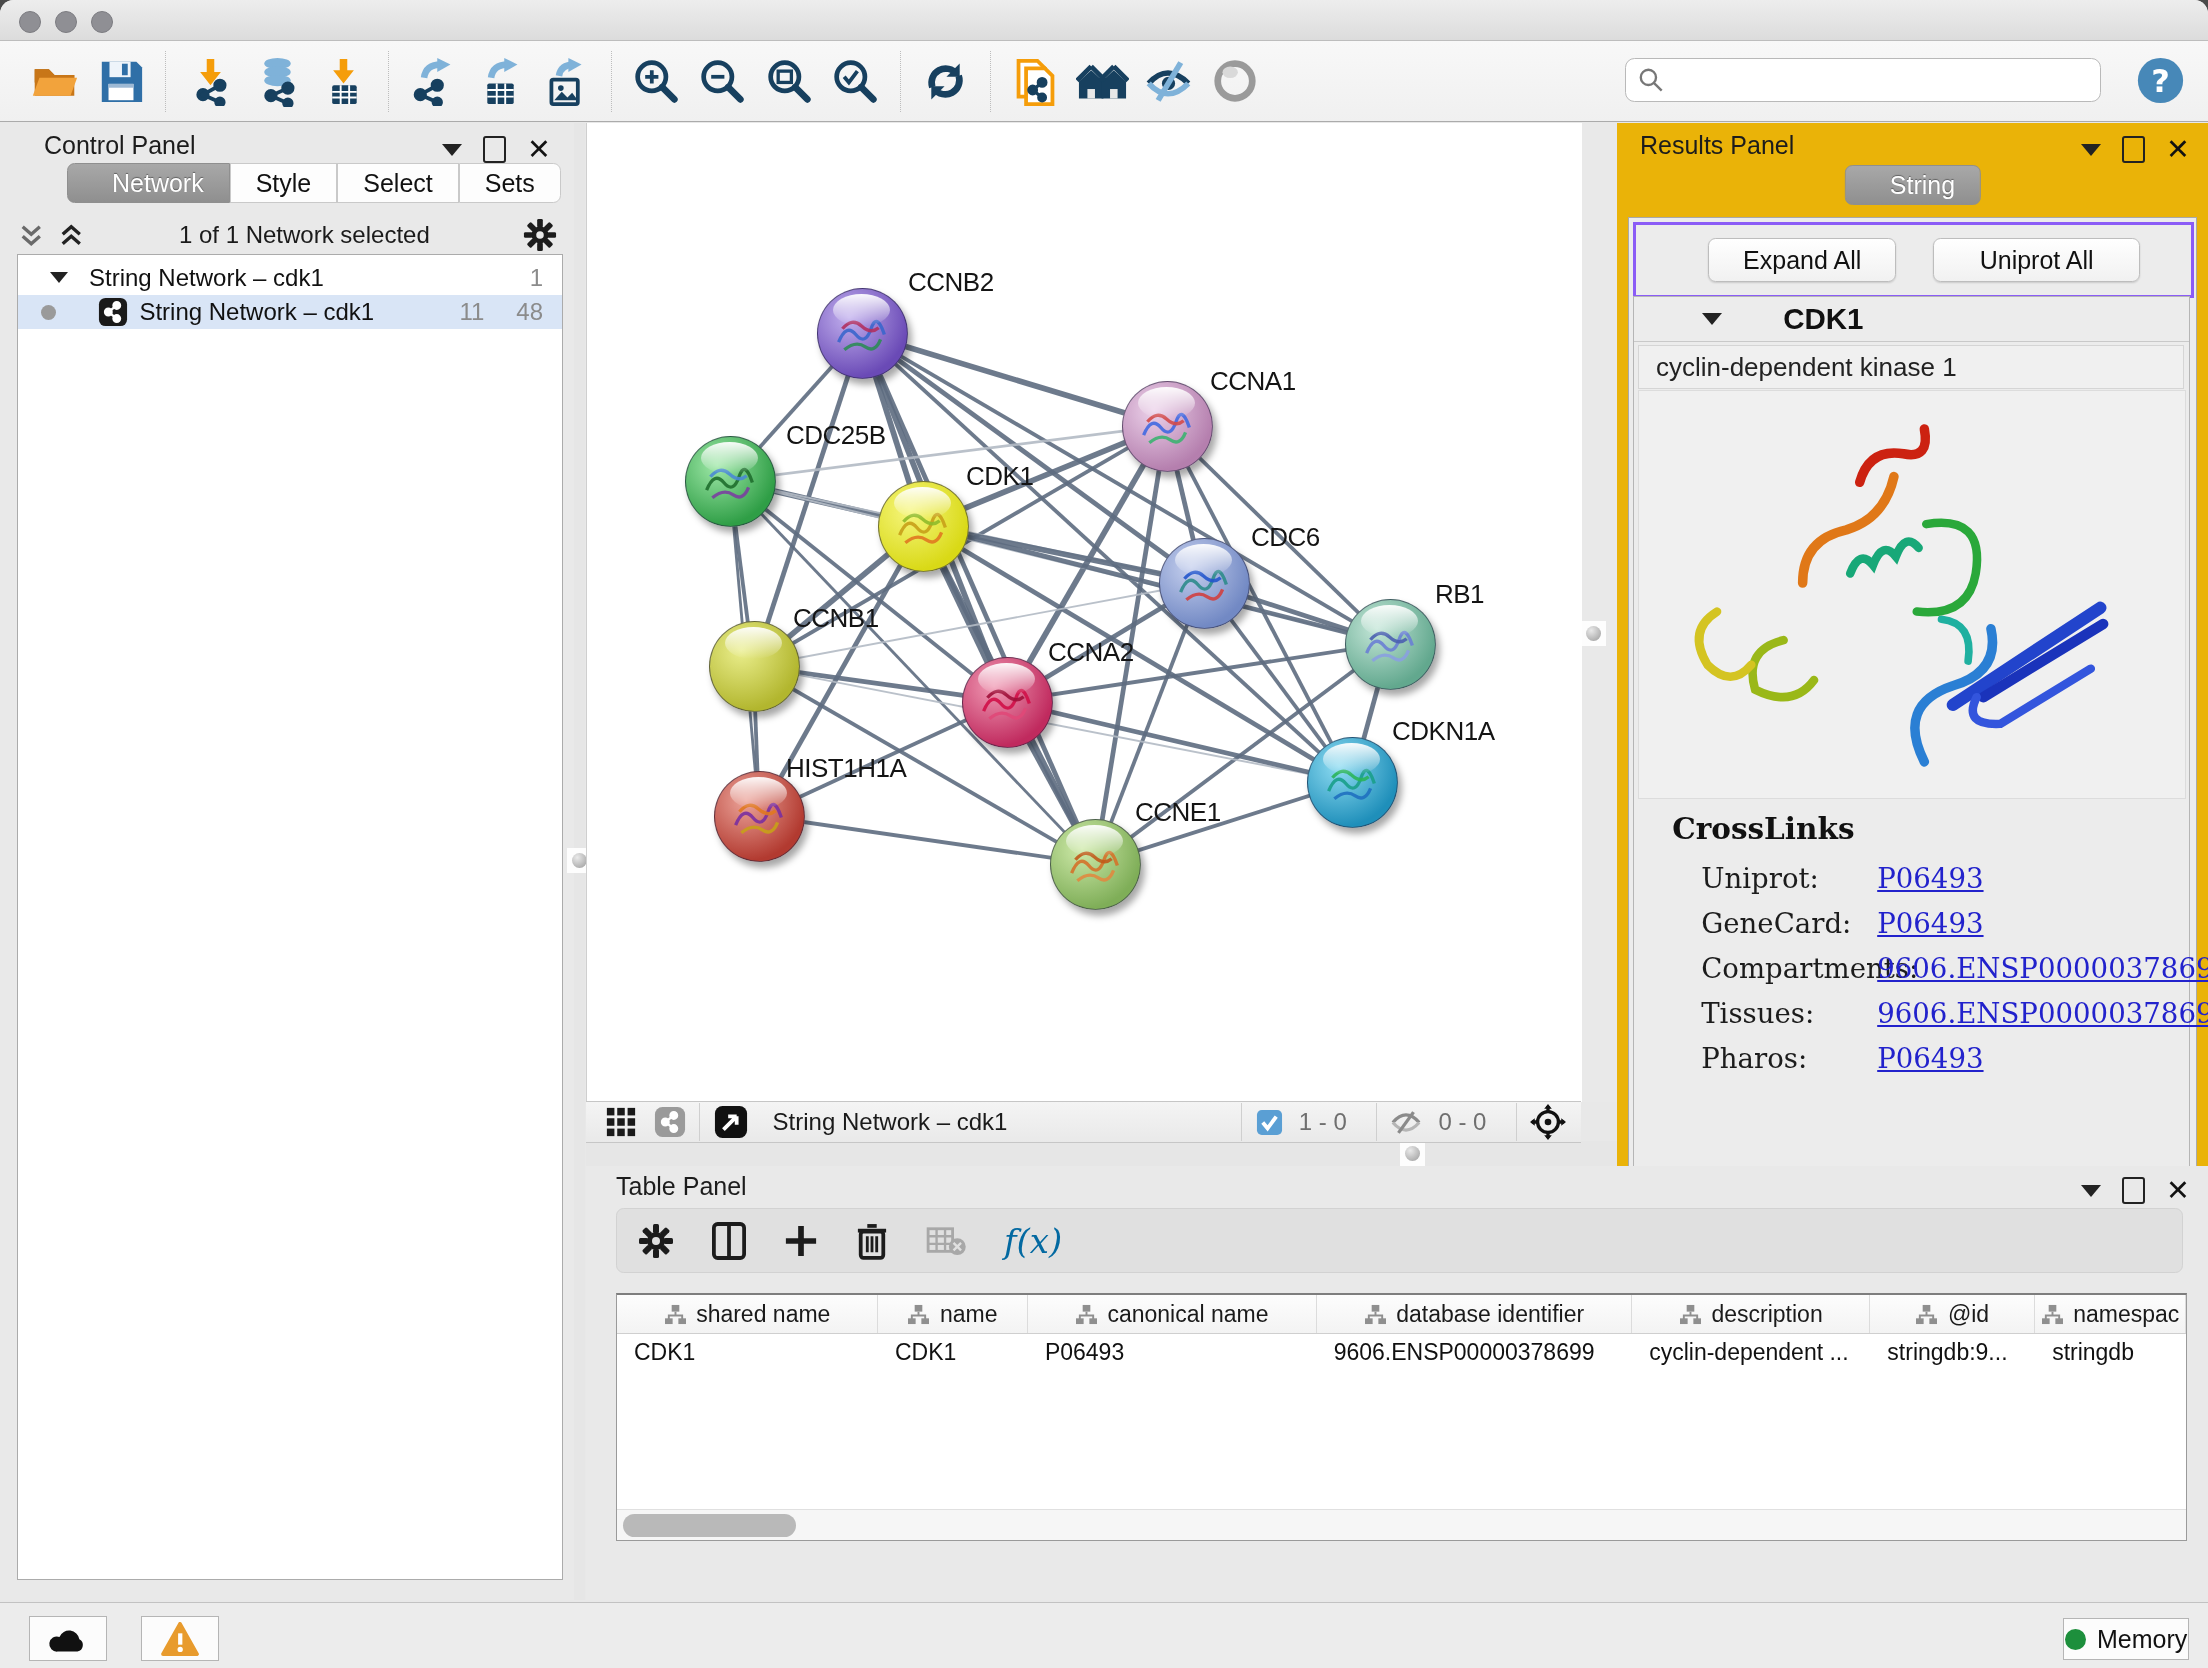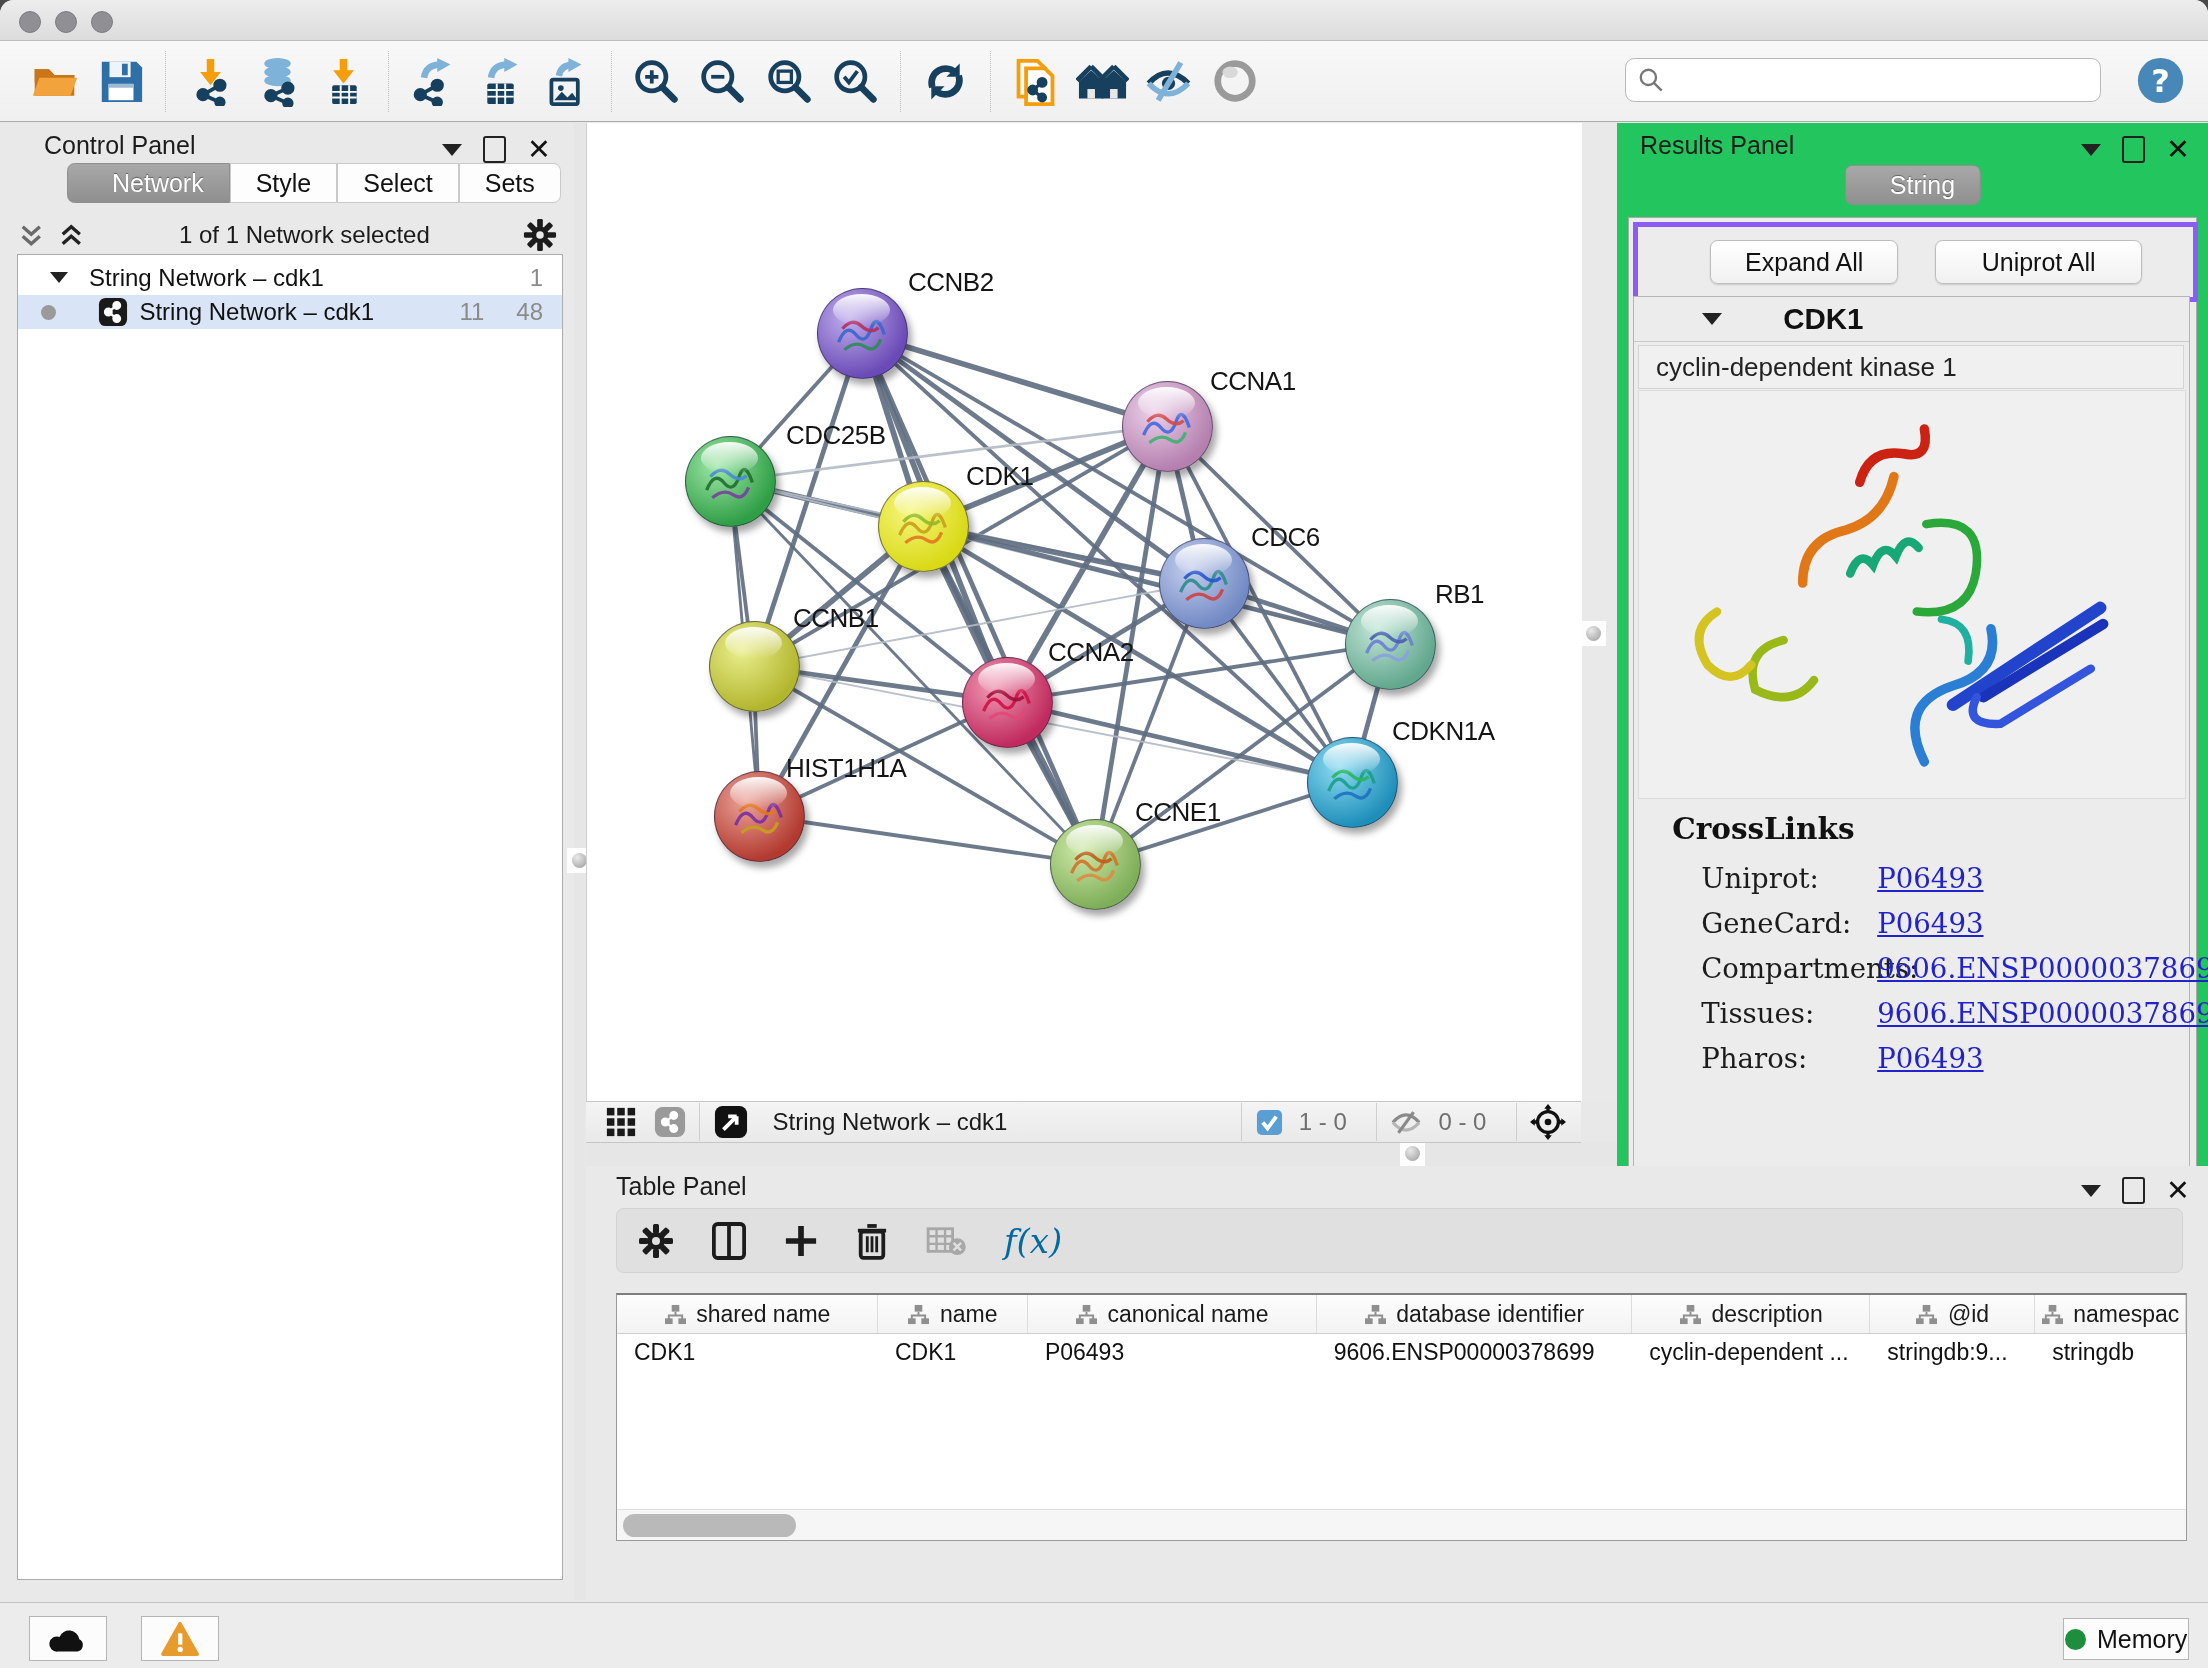--- a/index.html
+++ b/index.html
@@ -43,21 +43,21 @@
   .net-bottombar{position:absolute;left:586px;top:1101px;width:995px;height:40px;background:linear-gradient(#f4f4f4,#e9e9e9);border-top:1px solid #c6c6c6;border-bottom:1px solid #c6c6c6;display:flex;align-items:center;}
   .nb-sep{width:0;height:38px;border-left:1px solid #cfcfcf;margin:0 13.3px;}
   .nb-text{font-size:24px;color:#1a1a1a;}
   .nb-count{font-size:24px;color:#6f6f6f;margin:0 16px;}
   .vsplit{position:absolute;left:574px;top:123px;width:11.4px;height:1477px;background:#e6e6e6;}
   .vsplit2{position:absolute;left:1581px;top:123px;width:36px;height:979px;background:#e9e9e9;}
   .hsplit{position:absolute;left:586px;top:1141px;width:1623px;height:25px;background:#e6e6e6;}
   .grab{position:absolute;width:25px;height:25px;background:#fdfdfd;display:flex;align-items:center;justify-content:center;}
   .grab .ball{width:15px;height:15px;border-radius:50%;background:radial-gradient(circle at 35% 30%,#e9e9e9,#9a9a9a);}
   
-  .results-panel{position:absolute;left:1617px;top:123px;width:592px;height:1477px;background:#22c55e;}
+  .results-panel{position:absolute;left:1617px;top:123px;width:592px;height:1477px;background:#eab308;}
   .rp-box{position:absolute;left:11.4px;top:94px;width:567px;height:1014px;border:1.9px solid #a9a9a9;background:#ececec;}
   .rp-btn{height:42px;border:1px solid #bdbdbd;border-radius:7.6px;background:linear-gradient(#ffffff,#f1f1f1);font-size:25px;color:#111;display:flex;align-items:center;justify-content:center;box-shadow:0 1px 1.9px rgba(0,0,0,.15);}
   .rp-section{position:absolute;left:3.8px;top:78px;width:555px;height:928px;border:1px solid #b5b5b5;background:#ececec;}
   .rp-gene-row{position:absolute;left:0;top:0;width:100%;height:44px;display:flex;align-items:center;border-bottom:1px solid #c9c9c9;}
   .rp-gene{font-size:29.5px;font-weight:bold;color:#111;}
   .rp-desc{position:absolute;left:3.8px;top:48px;width:546px;height:44px;background:#f0f0f0;border:1px solid #d5d5d5;font-size:26px;color:#222;display:flex;align-items:center;padding-left:17px;box-sizing:border-box;}
   .rp-img{position:absolute;left:3.8px;top:93px;width:546px;height:407px;background:#f0f0f0;border:1px solid #dcdcdc;}
   .xl-title{position:absolute;left:38px;top:514px;font-family:"DejaVu Serif",serif;font-weight:bold;font-size:29.5px;color:#111;}
   .xl-rows{position:absolute;left:67px;top:559px;width:476px;}
   .xl-row{display:flex;height:45px;align-items:center;font-family:"DejaVu Serif",serif;font-size:27.6px;}
@@ -554,21 +554,21 @@
     <div style="position:absolute;left:23px;top:7.6px" class="panel-title">Results Panel</div>
     <div class="panel-ctrl" style="right:19px;top:13.3px">
       <div class="tri-down"></div>
       <div class="float-box"></div>
       <div class="xicon">✕</div>
     </div>
     <div style="position:absolute;left:50%;top:42px;transform:translateX(-50%)">
       <div class="tab selected" style="border-radius:7.6px;min-width:105px">String</div>
     </div>
     <div class="rp-box">
-      <div style="position:absolute;left:3.8px;top:3.8px;width:555px;height:70px;border:5px solid #8b5cf6;background:#ececec;">
+      <div style="position:absolute;left:3.8px;top:3.8px;width:555px;height:70px;border:3px solid #8b5cf6;background:#ececec;">
         <div class="rp-btn" style="position:absolute;left:72px;top:13.3px;width:186px">Expand All</div>
         <div class="rp-btn" style="position:absolute;left:297px;top:13.3px;width:205px">Uniprot All</div>
       </div>
       <div class="rp-section">
         <div class="rp-gene-row">
           <div class="tri-down" style="margin-left:68px"></div>
           <div class="rp-gene" style="margin-left:61px">CDK1</div>
         </div>
         <div class="rp-desc">cyclin-dependent kinase 1</div>
         <div class="rp-img">

